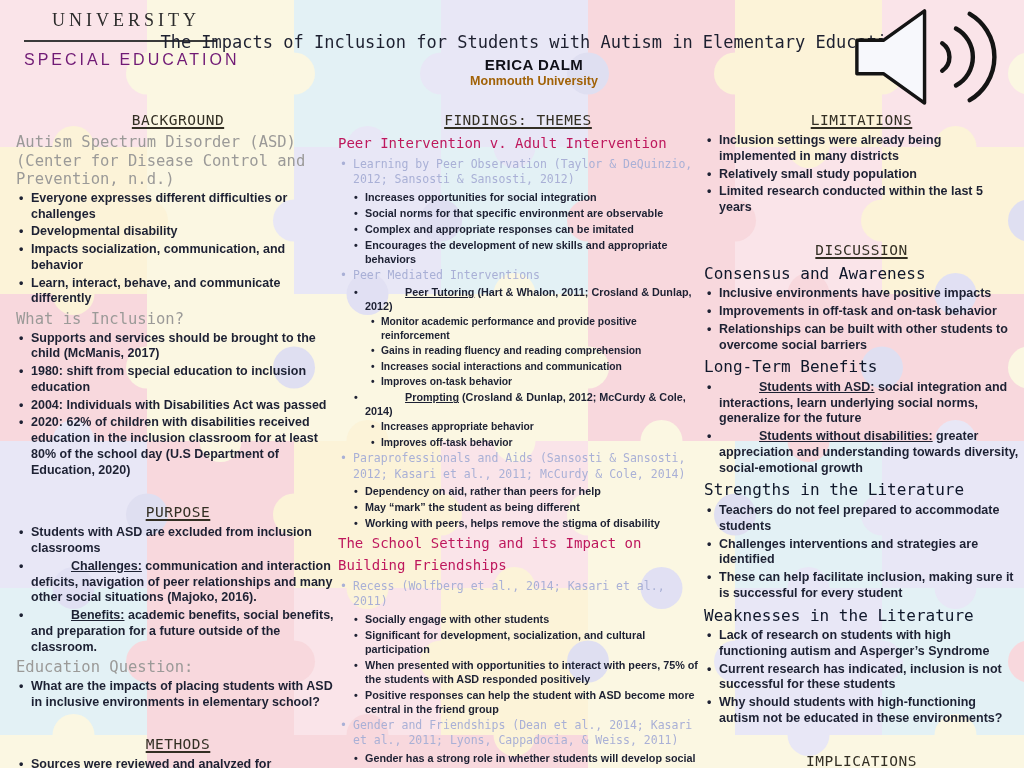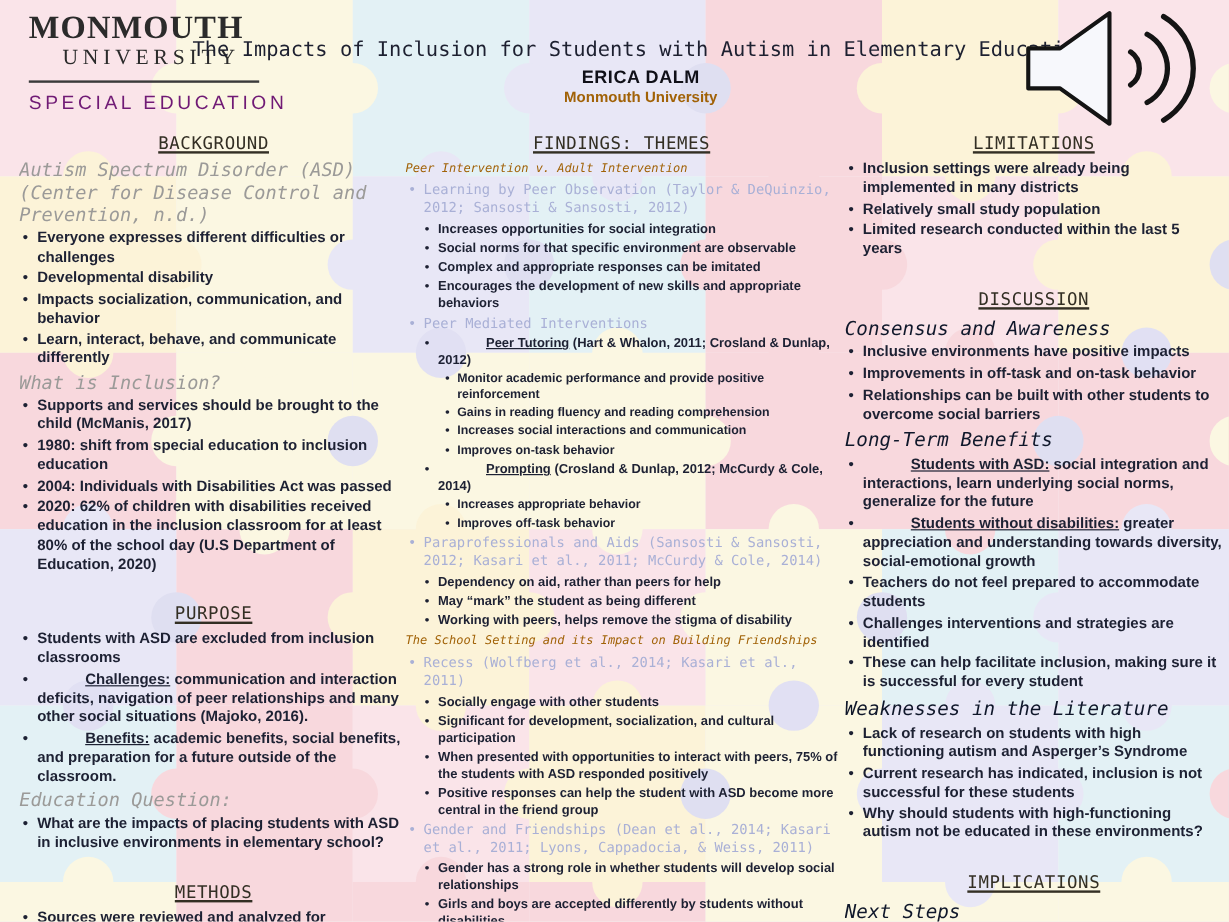--- a/index.html
+++ b/index.html
@@ -26,23 +26,23 @@
   .col-middle{left:338px;width:360px;}
   .col-right{left:704px;width:315px;}
   .sec-title{font-family:"DejaVu Sans Mono",monospace;font-size:14.5px;color:#332f24;text-align:center;
              letter-spacing:.5px;margin:26px 0 5px;text-decoration:underline;text-decoration-thickness:1.5px;text-underline-offset:2px;}
   .sec-title:first-child{margin-top:0;}
   .it{position:relative;margin:2px 0;}
   .blt{position:absolute;left:0;top:0;}
   .txt{display:block;}
 
   
-  .h{font-family:"DejaVu Sans Mono",monospace;line-height:1.2;margin:3px 0 2px;font-style:italic;}
+  .h{font-family:"DejaVu Sans Mono",monospace;line-height:1.2;margin:3px 0 2px;}
   .col-left .h{font-size:15.5px;color:#9b9a98;}
-  .col-middle .h{font-size:10px;color:#a16207;line-height:1.55;}
+  .col-middle .h{font-size:14px;color:#be185d;line-height:1.55;}
   .col-right .h{font-size:16px;color:#0f172a;line-height:1.35;}
   .hb{font-family:"DejaVu Sans Mono",monospace;font-size:11.5px;color:#a9b0d6;line-height:1.35;
       padding-left:15px;margin:2px 0;}
   .hb .blt{color:#a9b0d6;left:2px;}
   .b1,.b2,.b3{font-weight:700;color:#1d2133;}
   .b1{font-size:12.5px;line-height:1.26;padding-left:15px;}
   .b1 .blt{left:3px;}
   .b2{font-size:10.8px;line-height:1.3;margin-left:14px;padding-left:13px;}
   .b2 .blt{left:2px;}
   .b3{font-size:10.3px;line-height:1.3;margin-left:31px;padding-left:12px;}
@@ -182,21 +182,20 @@
     <circle cx="661.5" cy="735" r="21" fill="#faf5da"></circle>
     <circle cx="808.5" cy="735" r="21" fill="#e2e1f4"></circle>
     <circle cx="955.5" cy="735" r="21" fill="#faf5da"></circle>
     <circle cx="1102.5" cy="735" r="21" fill="#f7ced4"></circle>
     <rect x="0" y="0" width="1024" height="768" fill="#ffffff" opacity="0.22"></rect>
   </svg>
 
 <div id="content">
 
   <div class="logo">
-    <div class="logo-l1">MONMOUTH</div>
     <div class="logo-l2">UNIVERSITY</div>
     <div class="logo-rule"></div>
     <div class="logo-dept">SPECIAL EDUCATION</div>
   </div>
 
   <div class="title-wrap">
     <div class="poster-title">The Impacts of Inclusion for Students with Autism in Elementary Education</div>
     <div class="author">ERICA DALM</div>
     <div class="affil">Monmouth University</div>
   </div>
@@ -422,20 +421,23 @@
           <span class="txt">Long-Term Benefits</span>
         </div>
         <div class="it b1">
           <span class="blt">•</span>
           <span class="txt"><span class="ulead">Students with ASD:</span> social integration and interactions, learn underlying social norms, generalize for the future</span>
         </div>
         <div class="it b1">
           <span class="blt">•</span>
           <span class="txt"><span class="ulead">Students without disabilities:</span> greater appreciation and understanding towards diversity, social-emotional growth</span>
         </div>
+        <div class="it h">
+          <span class="txt">Strengths in the Literature</span>
+        </div>
         <div class="it b1">
           <span class="blt">•</span>
           <span class="txt">Teachers do not feel prepared to accommodate students</span>
         </div>
         <div class="it b1">
           <span class="blt">•</span>
           <span class="txt">Challenges interventions and strategies are identified</span>
         </div>
         <div class="it b1">
           <span class="blt">•</span>

